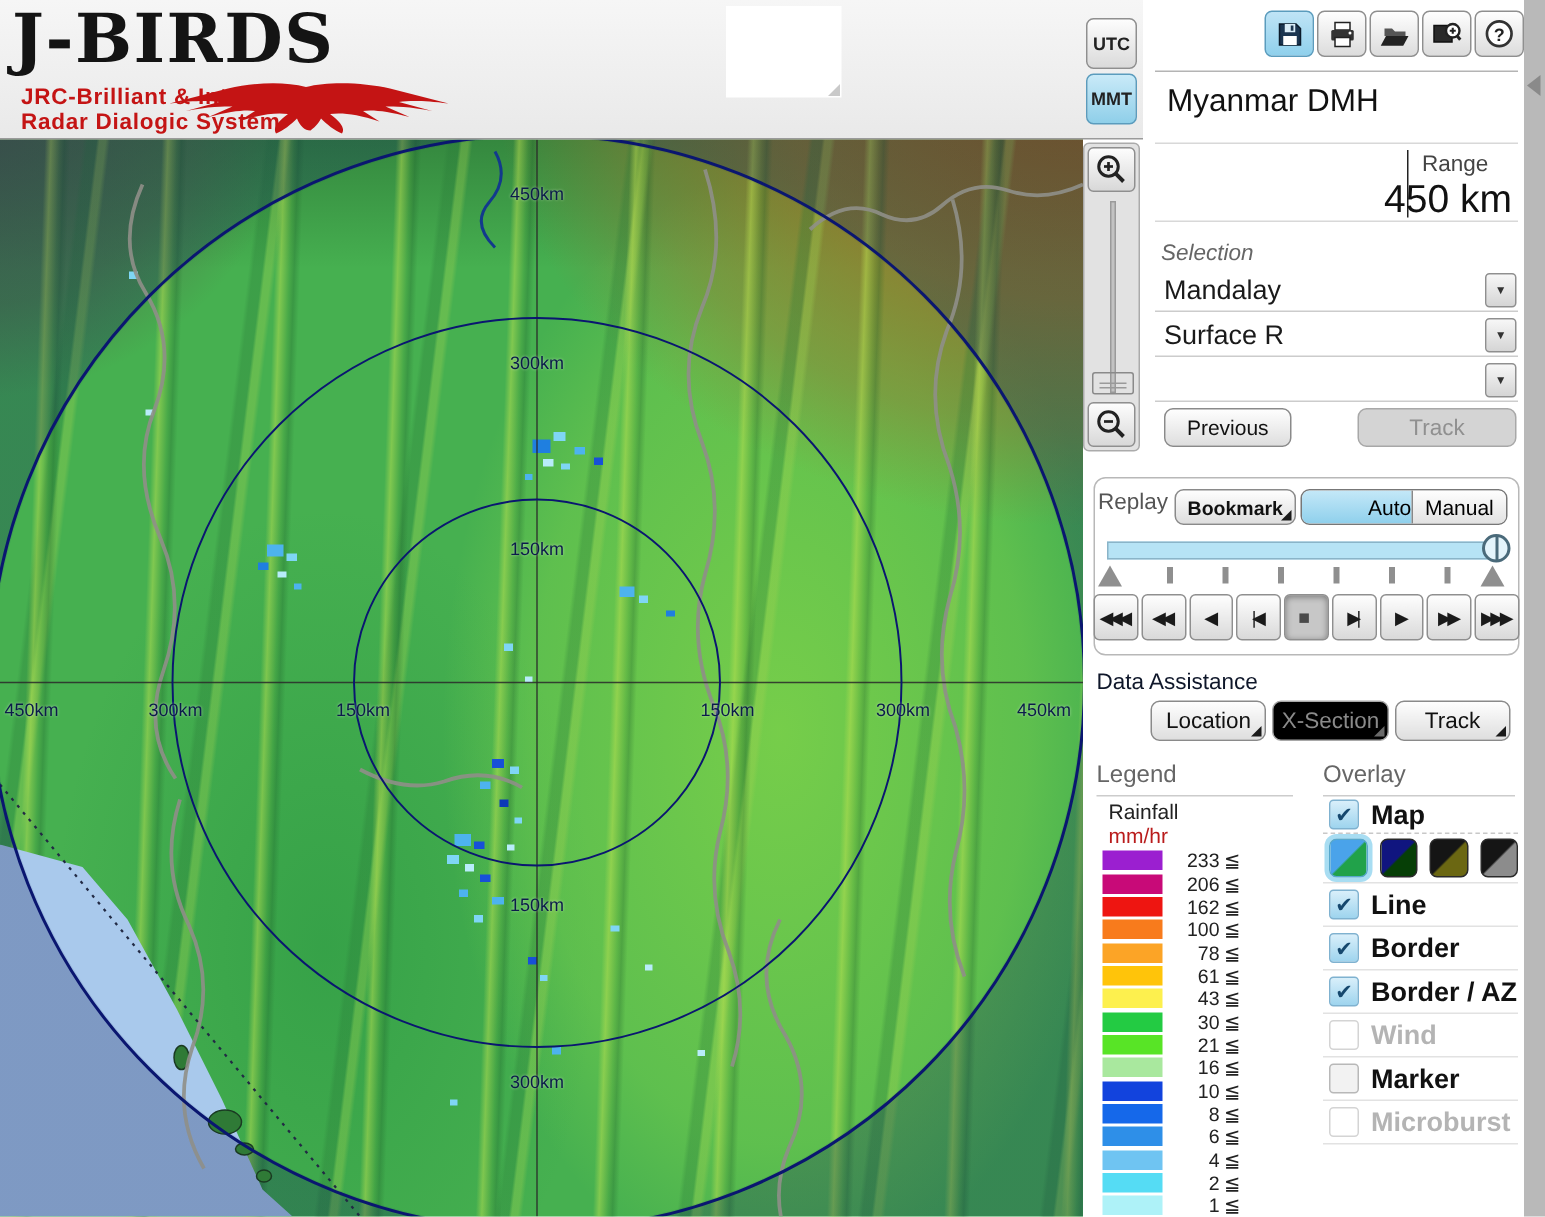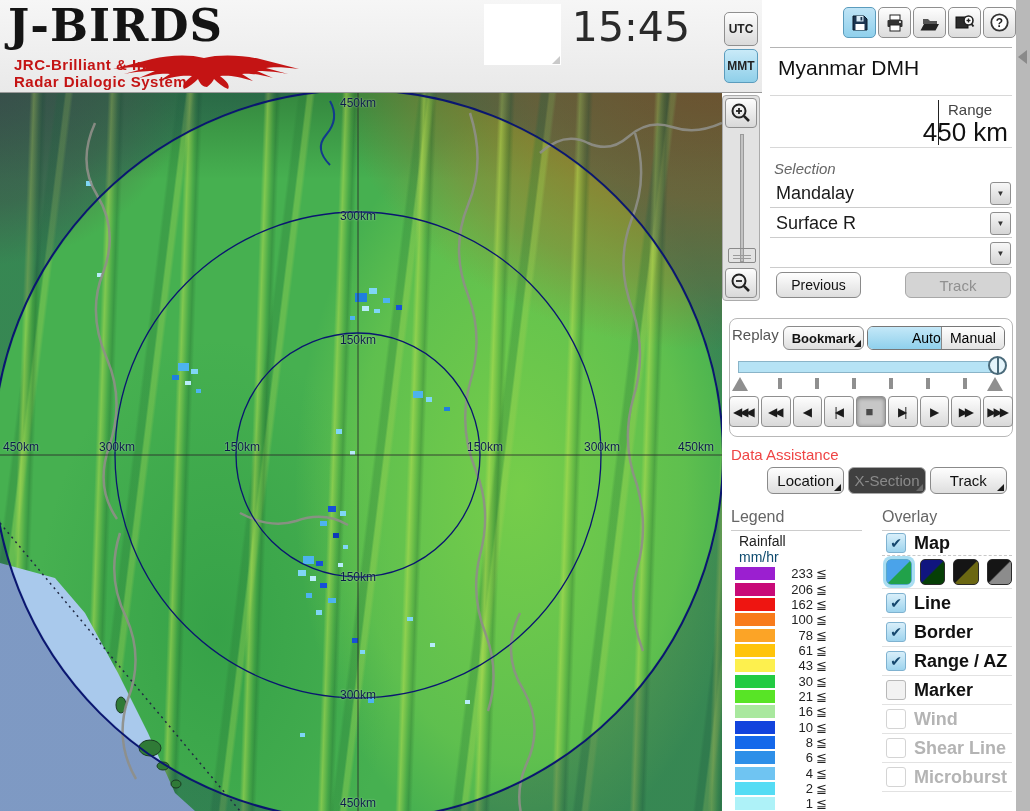--- a/index.html
+++ b/index.html
@@ -81,32 +81,32 @@
     border-bottom:14px solid #8f8f8f; }
   .tickmark { position:absolute; top:378px; width:4px; height:11px; background:#8f8f8f; }
   #playback { position:absolute; left:7px; top:396px; width:284px; height:31px; display:flex; gap:2px; }
   .pb-btn { flex:1; border:1px solid #8f8f8f; border-radius:4px;
     background:linear-gradient(#fefefe,#d9d9d9); color:#1a1a1a;
     font-size:12px; letter-spacing:-3px; display:flex; align-items:center; justify-content:center;
     padding-right:3px; overflow:hidden; white-space:nowrap; }
   .pb-btn.pressed { background:#c7c7c7; box-shadow:inset 0 1px 4px rgba(0,0,0,.4); color:#4a4a4a;
     letter-spacing:0; font-size:13px; }
 
-  #da-label { position:absolute; left:9px; top:446px; font-size:15px; color:#ef4444; }
+  #da-label { position:absolute; left:9px; top:446px; font-size:15px; color:#0f172a; }
   #da-buttons { position:absolute; left:9px; top:467px; width:276px; height:27px; display:flex; gap:4px;padding-left:36px; }
   .da-btn { flex:1; font-size:15px; }
-  .da-btn.disabled { background:#404040; color:#8a8a8a; }
+  .da-btn.disabled { background:#000000; color:#8a8a8a; }
 
   
   #legend-title { position:absolute; left:9px; top:508px; width:131px; font-size:16px; color:#666;
     border-bottom:1px solid #ccc; padding-bottom:4px; }
   #overlay-title { position:absolute; left:160px; top:508px; width:128px; font-size:16px; color:#666;
     border-bottom:1px solid #ccc; padding-bottom:4px; }
   #rainfall-1 { position:absolute; left:17px; top:533px; font-size:14px; color:#222; }
-  #rainfall-2 { position:absolute; left:17px; top:549px; font-size:14px; color:#0c4a6e; }
+  #rainfall-2 { position:absolute; left:17px; top:549px; font-size:14px; color:#b91c1c; }
   #legend-entries { position:absolute; left:13px; top:566px; width:120px; }
   .leg-row { height:15.35px; display:flex; align-items:center; }
   .leg-sw { width:40px; height:13px; display:inline-block; }
   .leg-val { width:38px; text-align:right; font-size:13px; color:#222; }
   .leg-le { font-size:13px; color:#222; margin-left:3px; }
   #overlay-items { position:absolute; left:160px; top:531px; width:130px; }
   .ov-row { height:29px; display:flex; align-items:center; border-bottom:1px solid #e2e2e2; }
   .ov-row.first { height:25px; border-bottom:1px dashed #c8c8c8; }
   .ov-box { width:20px; height:20px; border-radius:3px; margin-left:4px; margin-right:8px;
     border:1px solid #b8b8b8; background:#f2f2f2; position:relative;
@@ -151,21 +151,21 @@
       radial-gradient(ellipse 260px 420px at 30% 75%, rgba(30,140,60,.4), rgba(0,0,0,0) 70%),
       linear-gradient(180deg, rgba(20,60,30,.35), rgba(0,0,0,0) 12%);
   }
   #ocean { position:absolute; left:0; top:0; width:722px; height:718px; background:#a9c9ec;
     clip-path:polygon(0 470px, 55px 485px, 85px 520px, 118px 580px, 148px 640px, 175px 700px, 195px 718px, 0 718px); }
   #ringdark { position:absolute; left:0; top:0; width:722px; height:718px;
     background:radial-gradient(circle 365px at 358px 362px, rgba(0,0,0,0) 0 363px, rgba(15,30,90,.28) 365px 100%); }
   #cells span { position:absolute; display:block; }
   #maplines { position:absolute; left:0; top:0; pointer-events:none; }
   .rlabel { position:absolute; font-size:12px; color:#0b1b4a; text-shadow:0 0 2px rgba(235,245,225,.6);
-    white-space:nowrap; }
+    white-space:nowrap;margin-top:26px; }
 </style>
 </head>
 <body>
 
 <div id="map">
   <div id="ocean"></div>
   <div id="ringdark"></div>
   <div id="cells">
       <span style="left: 355px; top: 200px; width: 12px; height: 9px; background: rgb(31, 127, 224);"></span>
       <span style="left: 369px; top: 195px; width: 8px; height: 6px; background: rgb(127, 214, 245);"></span>
@@ -485,33 +485,29 @@
       <div class="ov-row checked">
         <span class="ov-box">✔</span>
         <span class="ov-label">Line</span>
       </div>
       <div class="ov-row checked">
         <span class="ov-box">✔</span>
         <span class="ov-label">Border</span>
       </div>
       <div class="ov-row checked">
         <span class="ov-box">✔</span>
-        <span class="ov-label">Range / AZ</span>
+        <span class="ov-label">Border / AZ</span>
+      </div>
+      <div class="ov-row disabled">
+        <span class="ov-box"></span>
+        <span class="ov-label">Wind</span>
       </div>
       <div class="ov-row unchecked">
         <span class="ov-box"></span>
         <span class="ov-label">Marker</span>
-      </div>
-      <div class="ov-row disabled">
-        <span class="ov-box"></span>
-        <span class="ov-label">Wind</span>
-      </div>
-      <div class="ov-row disabled">
-        <span class="ov-box"></span>
-        <span class="ov-label">Shear Line</span>
       </div>
       <div class="ov-row disabled">
         <span class="ov-box"></span>
         <span class="ov-label">Microburst</span>
       </div>
     </div>
 <div class="tickmark" style="left: 56px;"></div>
     <div class="tickmark" style="left: 93px;"></div>
     <div class="tickmark" style="left: 130px;"></div>
     <div class="tickmark" style="left: 167px;"></div>
@@ -528,20 +524,19 @@
     </span>
     <svg class="eagle" viewBox="0 0 380 80">
       <path fill="#c41414" d="M190,12 C160,4 120,6 86,14 L8,34 C40,30 60,30 74,32 L30,44 C60,38 80,38 92,38
         L60,52 C90,44 110,42 122,44 L100,58 C130,48 150,46 166,48 C150,60 146,68 150,74 C160,70 170,62 178,54
         C182,64 188,70 196,70 C204,64 208,58 210,54 C218,62 228,70 238,74 C242,68 238,60 222,48
         C238,46 258,48 288,58 L266,44 C278,42 298,44 328,52 L296,38 C308,38 328,38 358,44 L314,32
         C328,30 348,30 380,34 L302,14 C268,6 220,4 190,12 Z"></path>
     </svg>
   </div>
   <div class="clockbox"></div>
-  <div class="time">15:45</div>
   <div class="tzbtn" id="tz-utc">UTC</div>
   <div class="tzbtn" id="tz-mmt">MMT</div>
 </div>
 
 <div id="edge">
   <div id="collapse-arrow"></div>
 </div>
 
 </body></html>

